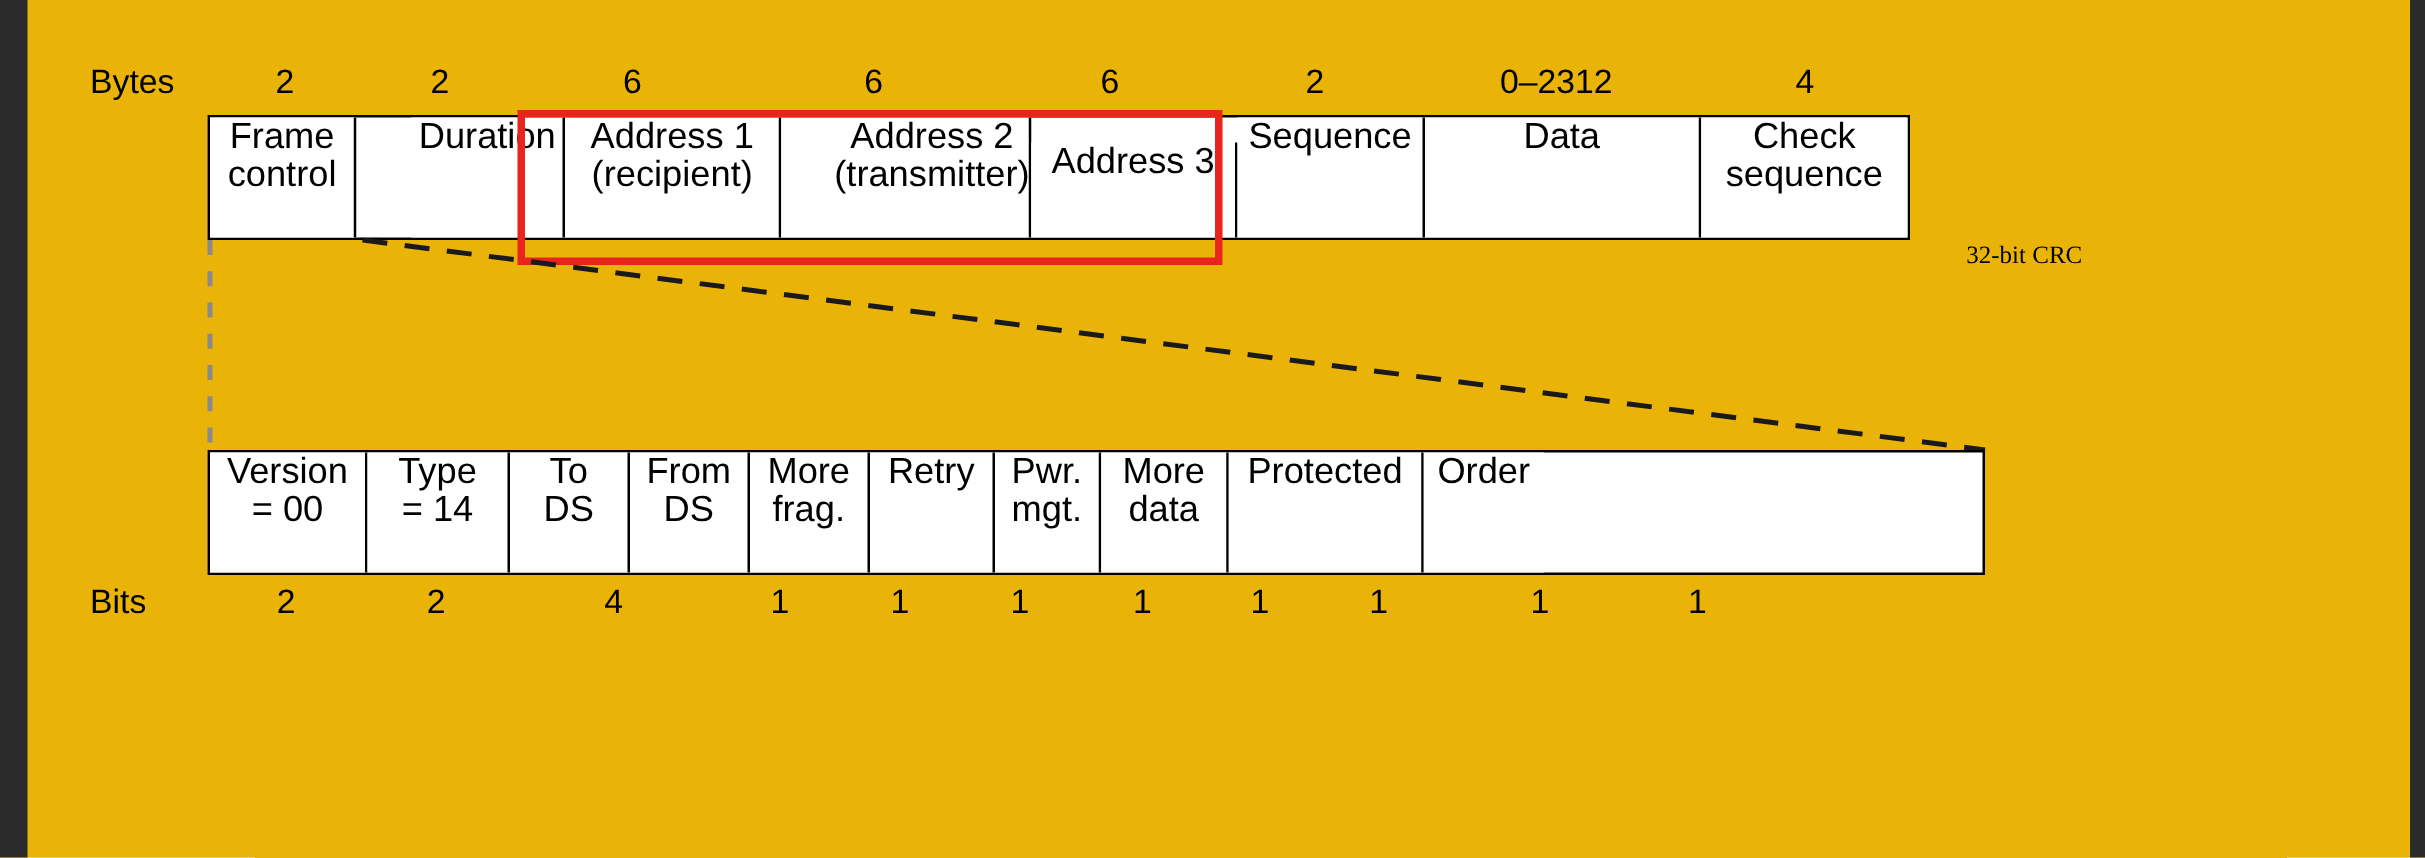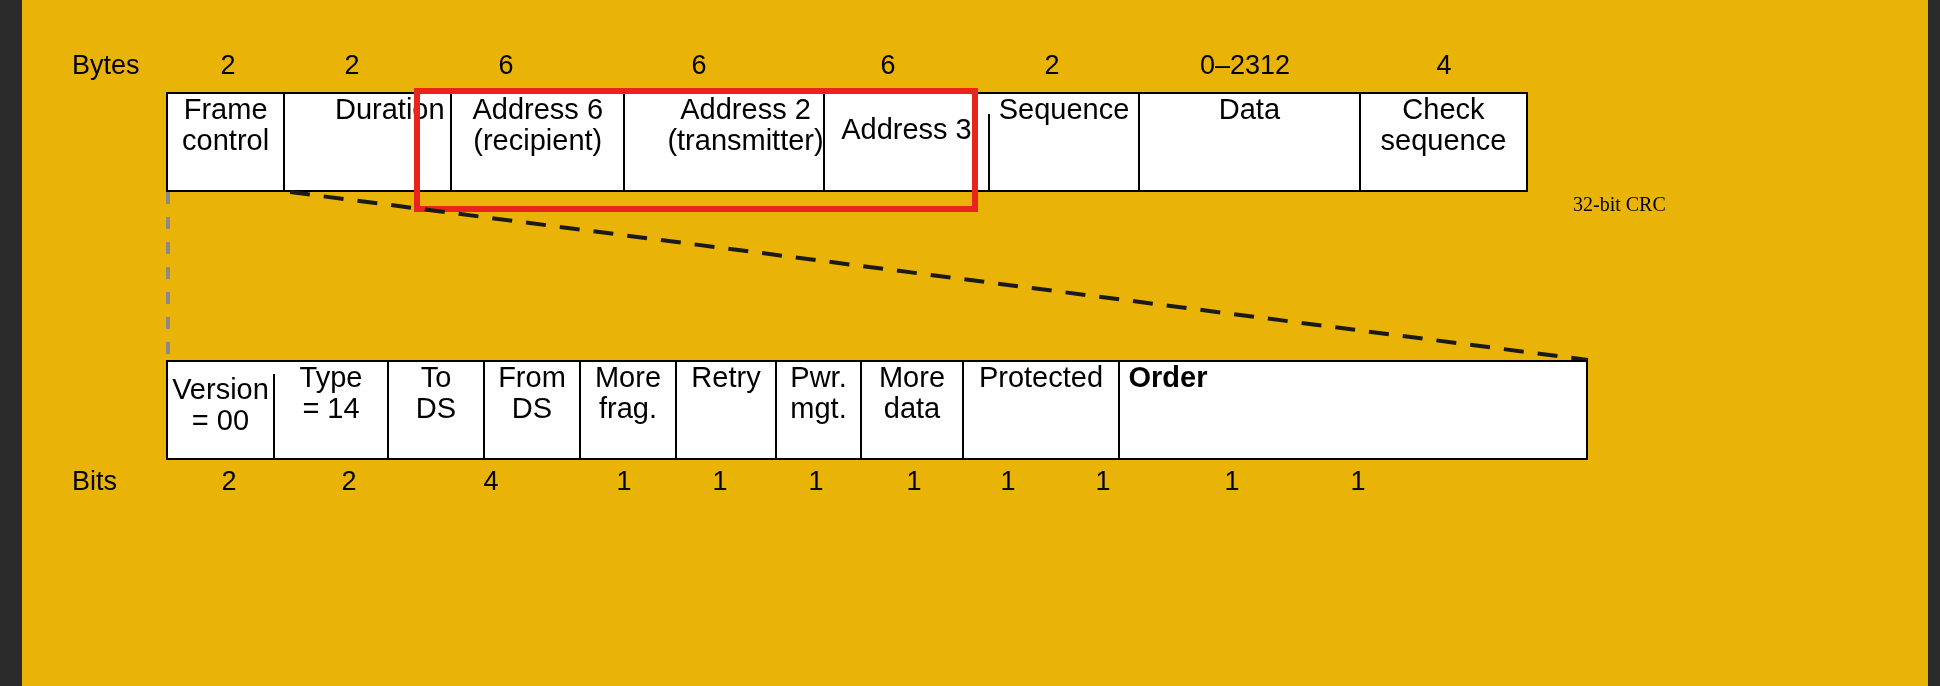--- a/index.html
+++ b/index.html
@@ -120,21 +120,21 @@
         <span class="l2">control</span>
       </div>
     </div>
     <div class="cell" style="width:128px;margin-left:44px;">
       <div>
         <span>Duration</span>
       </div>
     </div>
     <div class="cell" style="width:180px;">
       <div>
-        <span>Address 6</span>
+        <span>Address 1</span>
         <span class="l2">(recipient)</span>
       </div>
     </div>
     <div class="cell" style="width:206px;padding-left:45px;">
       <div>
         <span>Address 2</span>
         <span class="l2">(transmitter)</span>
       </div>
     </div>
     <div class="cell" style="width:172px;margin-top:20px;">
@@ -165,21 +165,21 @@
   <div class="crc-note" style="left:1573px; top:193px;">32-bit CRC</div>
 
   <svg class="connectors" viewBox="0 0 1940 686">
 
     <line x1="168" y1="192" x2="168" y2="360" stroke="#8a8a8a" stroke-width="4" stroke-dasharray="12,13"></line>
 
     <line x1="290" y1="192" x2="1588" y2="360" stroke="#1a1a1a" stroke-width="4" stroke-dasharray="20,14"></line>
   </svg>
 
   <div class="strip" style="left:166px; top:360px; width:1422px; height:100px;">
-    <div class="cell" style="width:107px;margin-top:12px;">
+    <div class="cell" style="width:126px;">
       <div>
         <span>Version</span>
         <span class="l2">= 00</span>
       </div>
     </div>
     <div class="cell" style="width:114px;">
       <div>
         <span>Type</span>
         <span class="l2">= 14</span>
       </div>
@@ -217,21 +217,21 @@
       <div>
         <span>More</span>
         <span class="l2">data</span>
       </div>
     </div>
     <div class="cell" style="width:156px;">
       <div>
         <span>Protected</span>
       </div>
     </div>
-    <div class="cell" style="width:96px;font-weight:bold;">
+    <div class="cell" style="width:96px;">
       <div>
         <span>Order</span>
       </div>
     </div>
   </div>
 
   <div class="row-label" style="left:72px; top:466px;">Bits</div>
 
   <div class="size-label" style="left:166px; top:466px; width:126px;">2</div>
   <div class="size-label" style="left:292px; top:466px; width:114px;">2</div>

